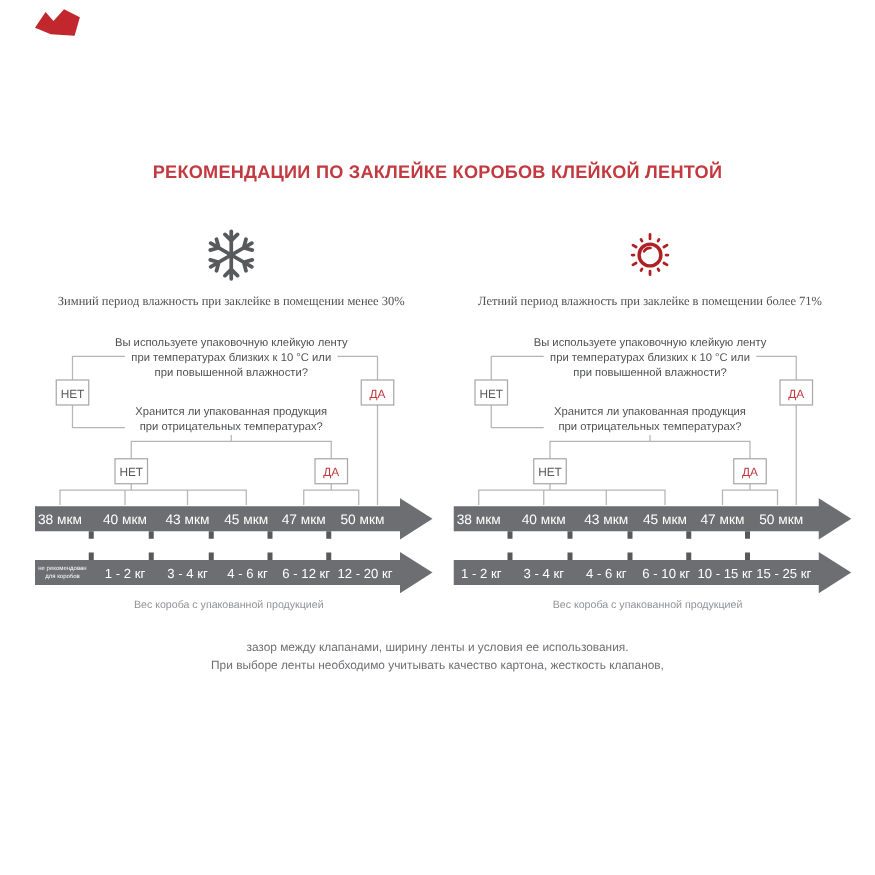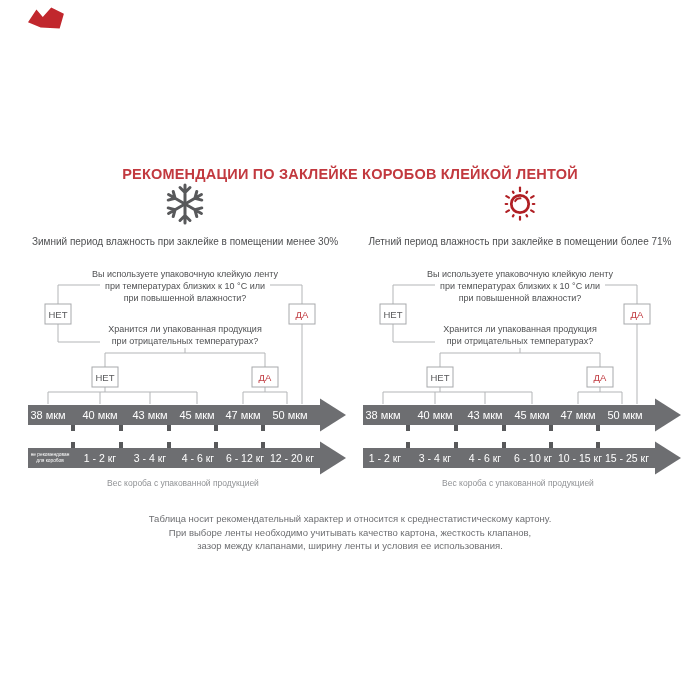--- a/index.html
+++ b/index.html
@@ -1,25 +1,25 @@
 <!DOCTYPE html>
 <html><head>
 <meta charset="utf-8">
 <style>
   html,body{margin:0;padding:0;background:#ffffff;}
   #stage{position:relative;width:700px;height:700px;background:#ffffff;overflow:hidden;
          font-family:"Liberation Sans", sans-serif;}
   .logo{position:absolute;left:28px;top:7px;width:38px;height:24px;}
   .title{position:absolute;left:0;top:130px;width:700px;text-align:center;
-         font-size:14.5px;font-weight:bold;color:#c2393f;letter-spacing:.2px;margin-top:36px;}
+         font-size:14.5px;font-weight:bold;color:#c2393f;letter-spacing:.2px;}
   .panel{position:absolute;top:180px;width:330px;height:320px;}
   #panel-winter{left:20px;} #panel-summer{left:355px;}
   .panel .icon{position:absolute;left:50%;top:2px;transform:translateX(-50%);width:44px;height:44px;}
   .panel .caption{position:absolute;left:0;top:56px;width:330px;text-align:center;
-                  font-size:10px;color:#4f5052;}
+                  font-size:10px;color:#4f5052;font-family:Liberation Serif, serif;}
   .flow{position:absolute;left:0;top:78px;width:330px;height:240px;}
   .flow text{font-family:"Liberation Sans", sans-serif;}
   .qtext{font-size:9px;fill:#4f5052;}
   .boxtext{font-size:9.5px;fill:#58595b;}
   .boxtext.yes{fill:#c0393f;}
   .mic{font-size:11px;fill:#ffffff;}
   .wgt{font-size:10.5px;fill:#ffffff;}
   .note{font-size:4.8px;fill:#ffffff;}
   .axiscap{font-size:8.5px;fill:#909295;}
   .footer{position:absolute;left:0;top:512px;width:700px;text-align:center;
@@ -202,18 +202,17 @@
         <text class="wgt" x="130" y="204" text-anchor="middle">4 - 6 кг</text>
         <text class="wgt" x="178" y="204" text-anchor="middle">6 - 10 кг</text>
         <text class="wgt" x="225" y="204" text-anchor="middle">10 - 15 кг</text>
         <text class="wgt" x="272" y="204" text-anchor="middle">15 - 25 кг</text>
       </g>
       <text class="axiscap" x="163" y="228" text-anchor="middle">Вес короба с упакованной продукцией</text>
     </svg>
   </div>
 
   <div class="footer">
-    <div>Таблица носит рекомендательный характер и относится к среднестатистическому картону.</div>
+    <div>зазор между клапанами, ширину ленты и условия ее использования.</div>
     <div>При выборе ленты необходимо учитывать качество картона, жесткость клапанов,</div>
-    <div>зазор между клапанами, ширину ленты и условия ее использования.</div>
   </div>
 
 </div>
 
 </body></html>

